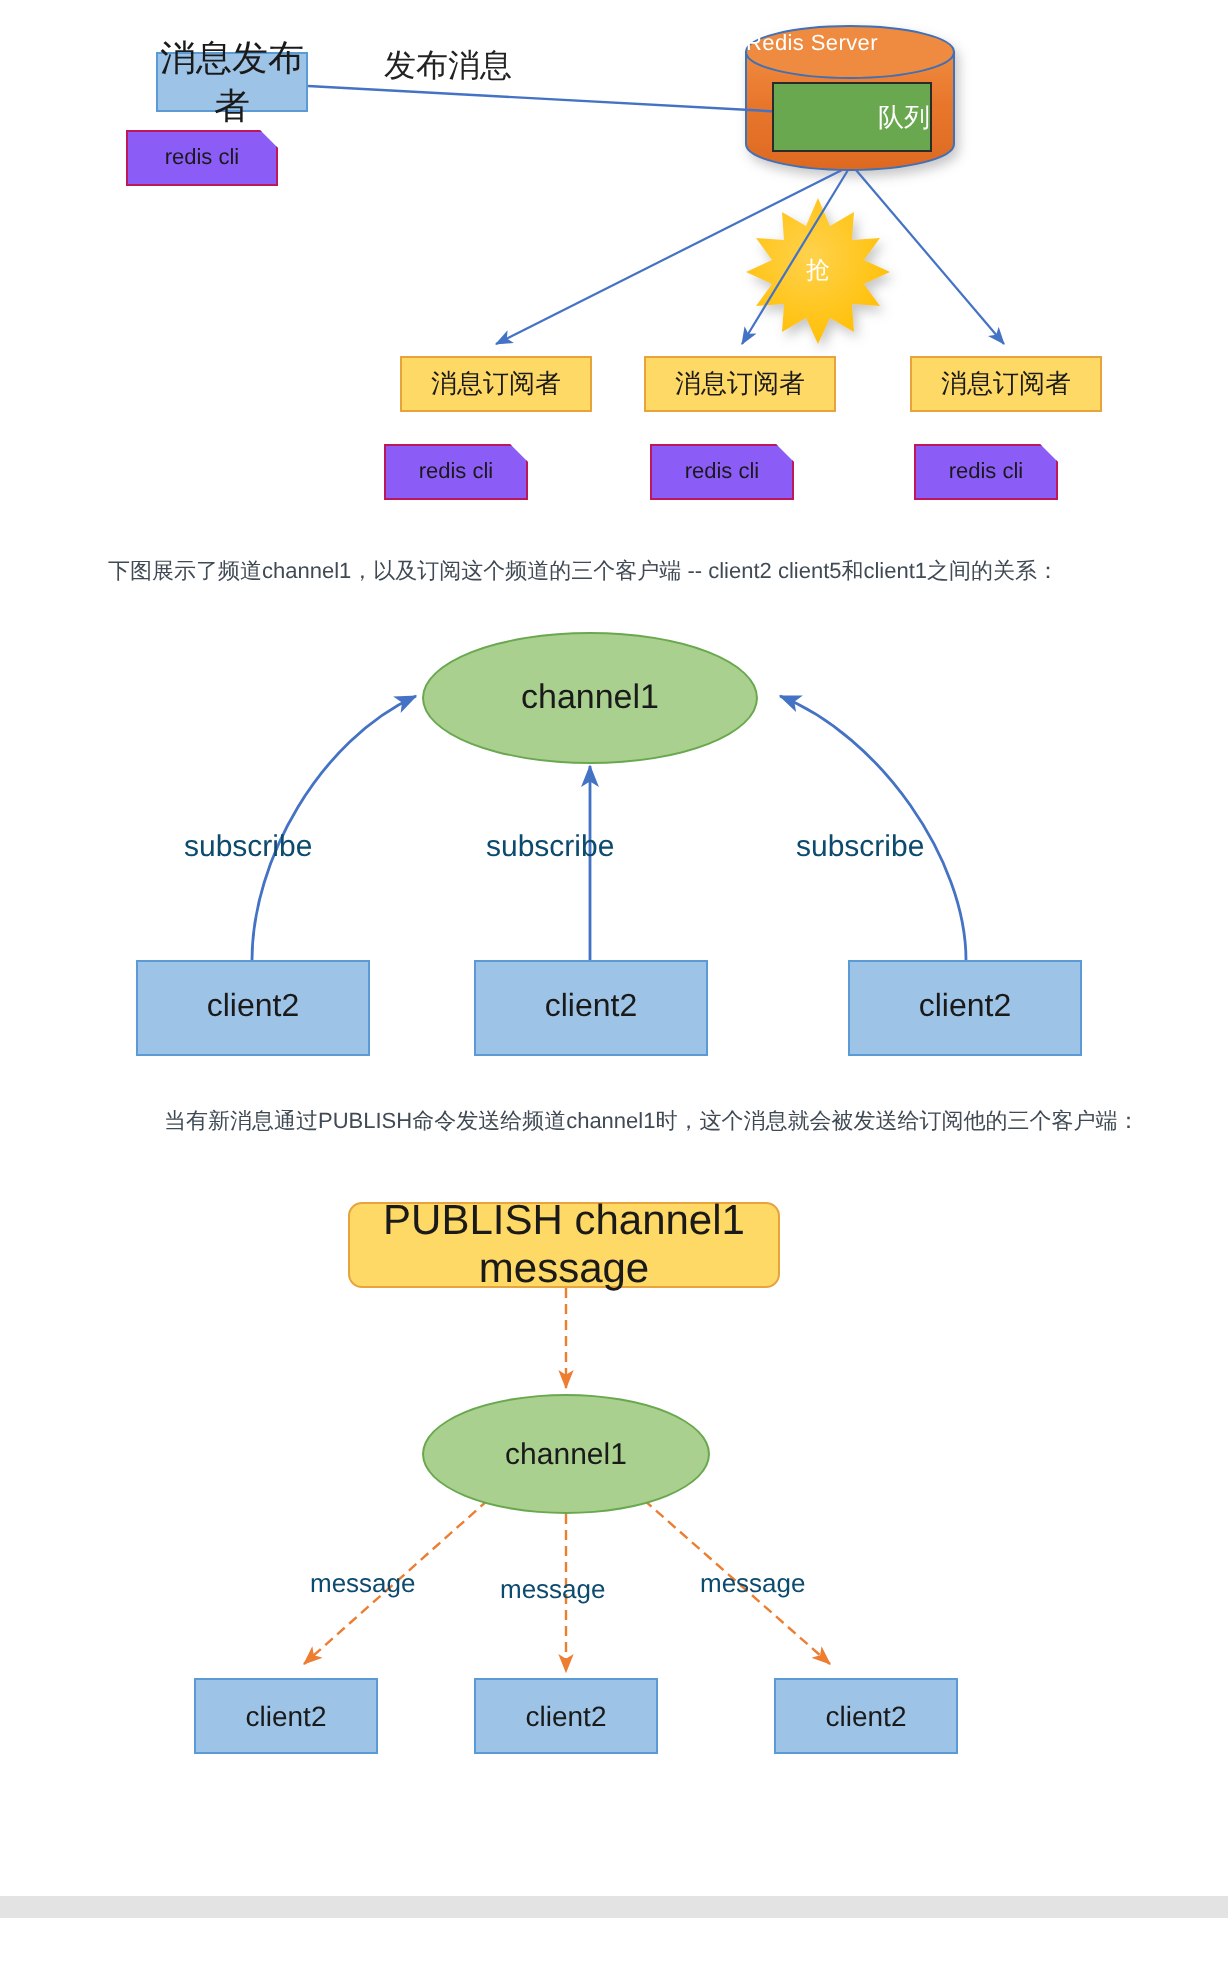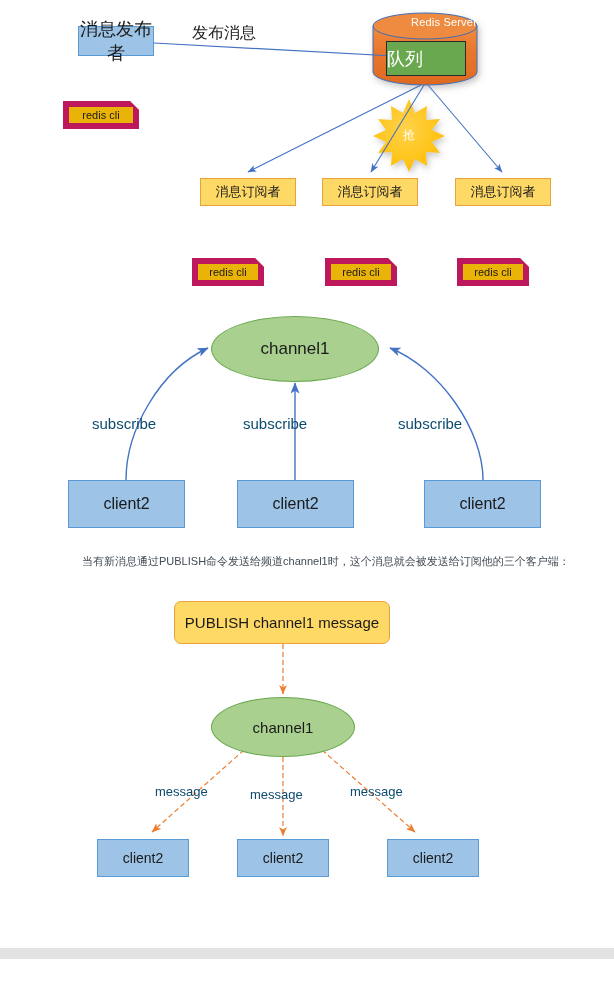--- a/index.html
+++ b/index.html
@@ -50,25 +50,24 @@
     align-items: center;
   }
   .box-amber-round {
     background: #ffd966;
     border: 1px solid #e8a33d;
     border-radius: 7px;
     color: #1a1a1a;
   }
   
   .note-green {
-    background: #eab308;
-    border: 6px solid #be185d;
+    background: #8b5cf6;
+    border: 1px solid #be185d;
     color: #1a1a1a;
     clip-path: polygon(0 0, calc(100% - 9px) 0, 100% 9px, 100% 100%, 0 100%);
-    margin-top: 36px;
   }
   
   .ellipse-green {
     background: #a9d08e;
     border: 1px solid #6aa84f;
     border-radius: 50%;
     color: #1a1a1a;
     justify-content: center;
   }
 
@@ -91,35 +90,35 @@
     left: 0;
     width: 614px;
     background: #e3e3e3;
   }
 
   
   .cyl-wrap { position: absolute; }
   .cyl-label {
     position: absolute;
     width: 100%;
-    text-align: right;
+    text-align: left;
     color: #ffffff;
     font-size: 11px;
     top: 3px;
     letter-spacing: .2px;
   }
   .queue-box {
     position: absolute;
     background: #6aa84f;
     border: 1px solid #2b2b2b;
     color: #ffffff;
     display: flex;
     align-items: center;
-    justify-content: flex-start;
-    font-size: 18px;
+    justify-content: flex-end;
+    font-size: 13px;
   }
   .burst-label {
     position: absolute;
     width: 100%;
     text-align: center;
     color: #ffffff;
     font-size: 12px;
   }
 </style>
 </head>
@@ -212,20 +211,23 @@
     <span>redis cli</span>
   </div>
 
   <div class="node box-amber" style="left:455px; top:178px; width:96px; height:28px; font-size:13px;">
     <span>消息订阅者</span>
   </div>
   <div class="node note-green" style="left:457px; top:222px; width:72px; height:28px; font-size:11px;">
     <span>redis cli</span>
   </div>
 
+  <div class="caption" style="left:54px; top:278px;">
+    <span>下图展示了频道channel1，以及订阅这个频道的三个客户端 -- client2  client5和client1之间的关系：</span>
+  </div>
 
   <div class="node ellipse-green" style="left:211px; top:316px; width:168px; height:66px; font-size:17px;">
     <span>channel1</span>
   </div>
 
   <div class="edge-label" style="left:92px; top:415px; font-size:15px;">
     <span>subscribe</span>
   </div>
   <div class="edge-label" style="left:243px; top:415px; font-size:15px;">
     <span>subscribe</span>
@@ -241,21 +243,21 @@
     <span>client2</span>
   </div>
   <div class="node box-blue" style="left:424px; top:480px; width:117px; height:48px; font-size:16px;">
     <span>client2</span>
   </div>
 
   <div class="caption" style="left:54px; top:553px;margin-left:28px;">
     <span>当有新消息通过PUBLISH命令发送给频道channel1时，这个消息就会被发送给订阅他的三个客户端：</span>
   </div>
 
-  <div class="node box-amber-round" style="left:174px; top:601px; width:216px; height:43px; font-size:15px;">
+  <div class="node box-amber-round" style="left:174px; top:601px; width:216px; height:43px; font-size:21px;">
     <span>PUBLISH  channel1 message</span>
   </div>
 
   <div class="node ellipse-green" style="left:211px; top:697px; width:144px; height:60px; font-size:15px;">
     <span>channel1</span>
   </div>
 
   <div class="edge-label" style="left:155px; top:784px; font-size:13px;">
     <span>message</span>
   </div>

